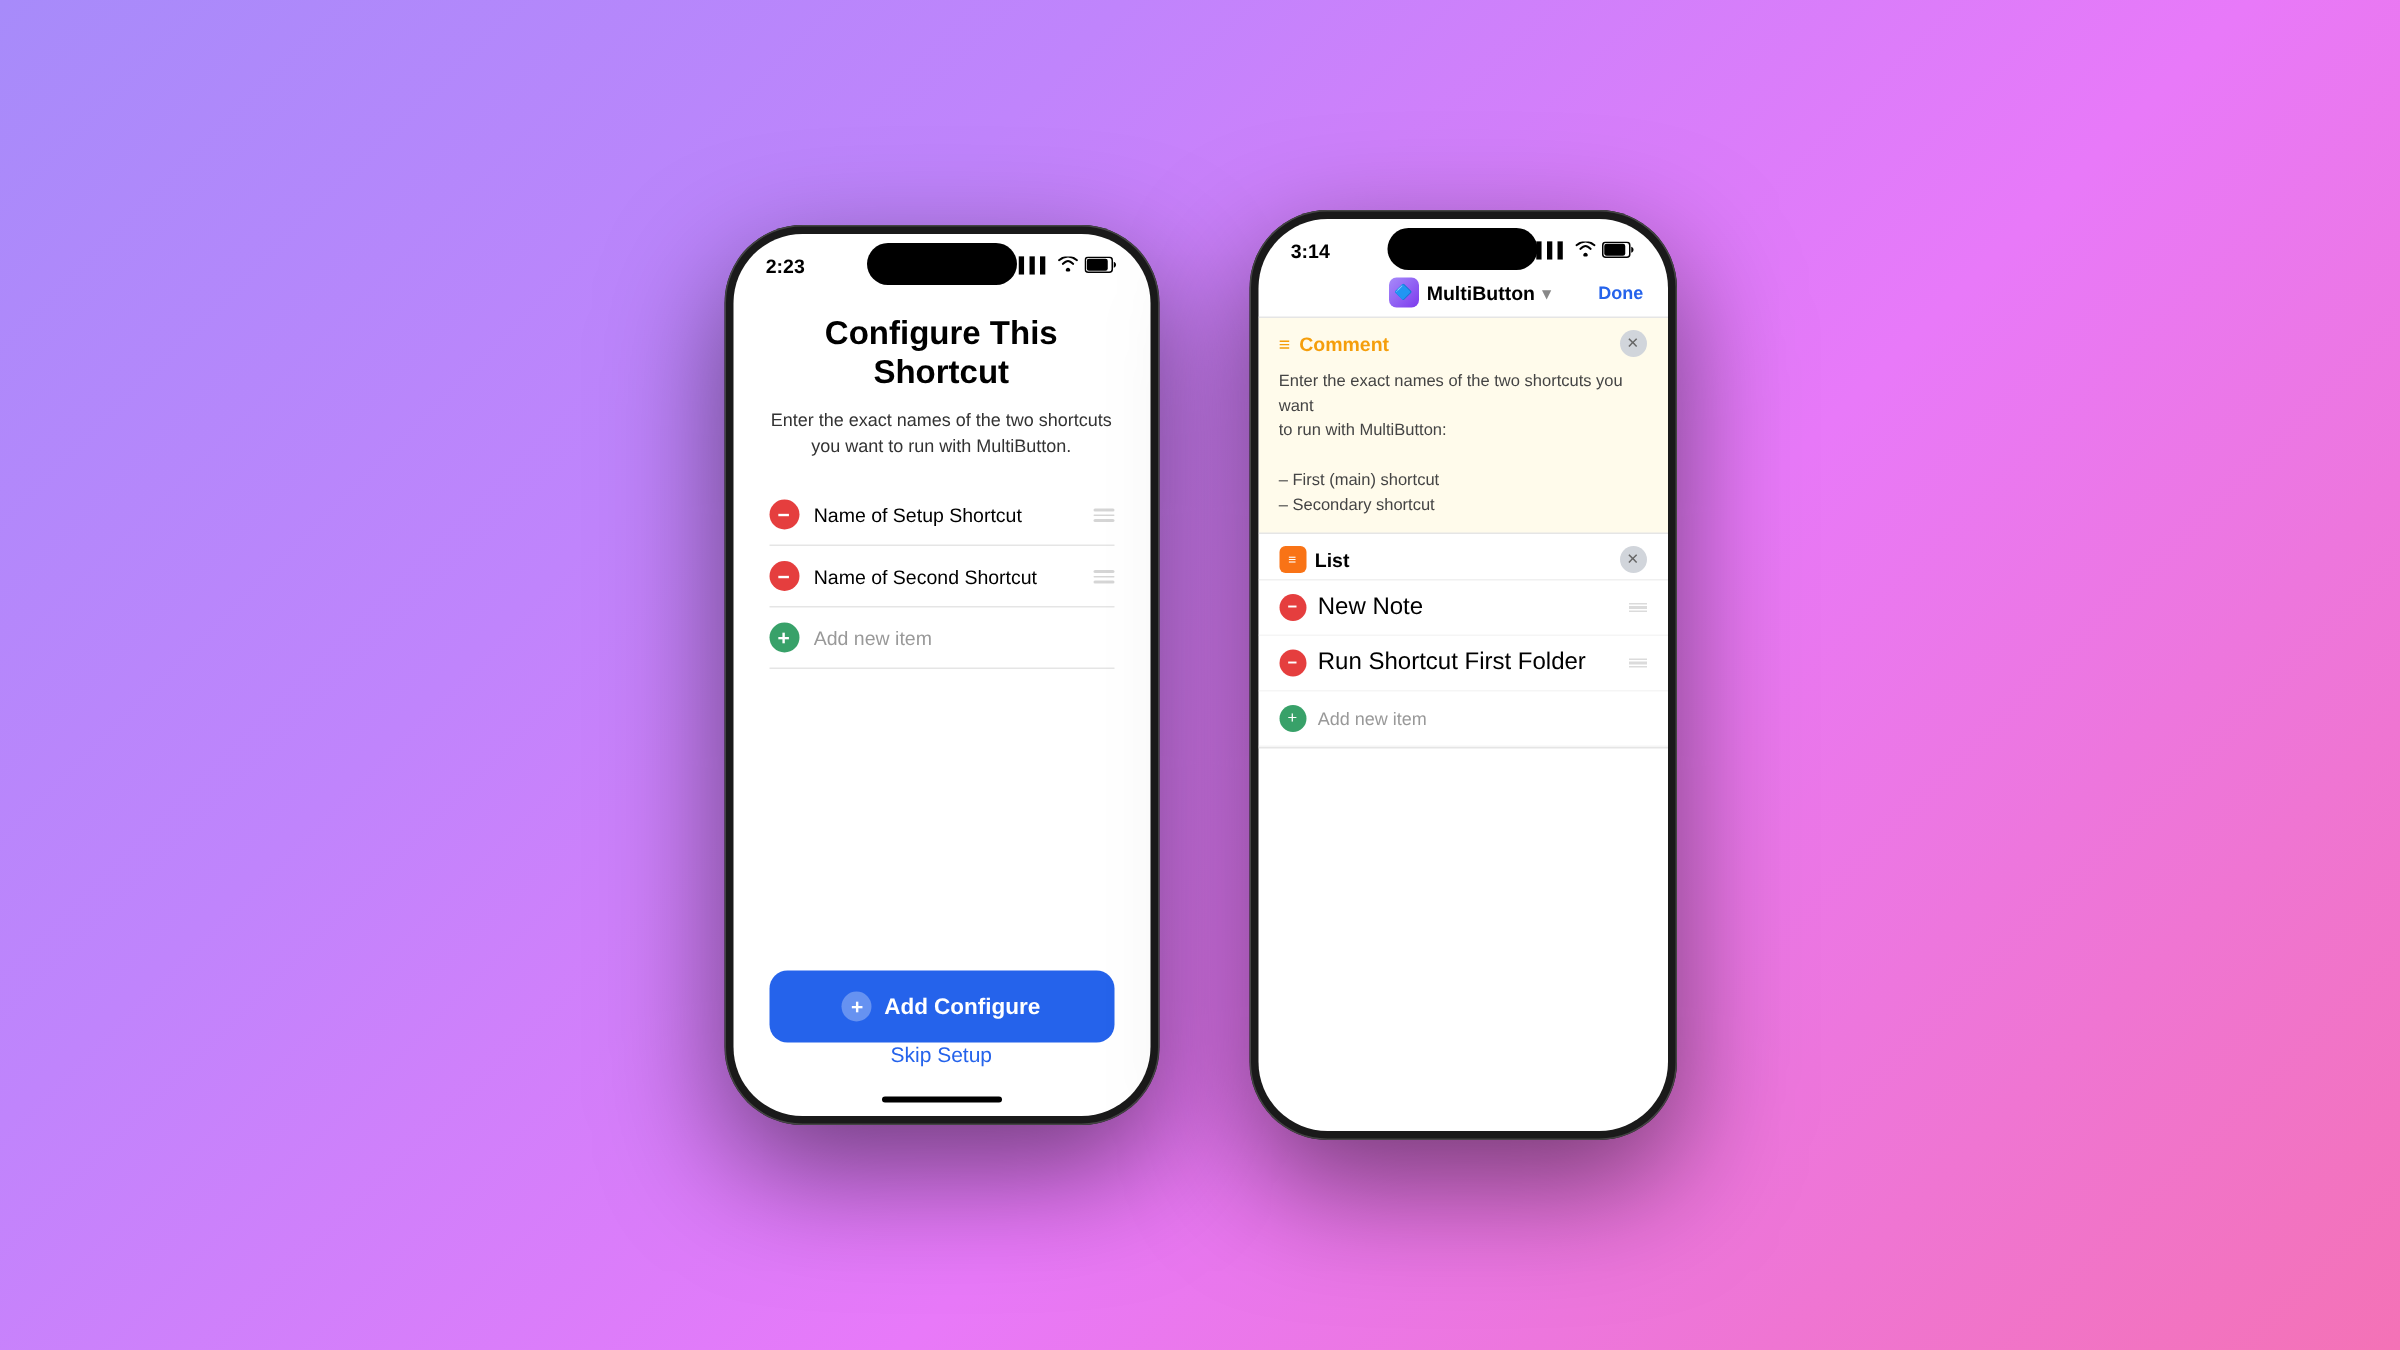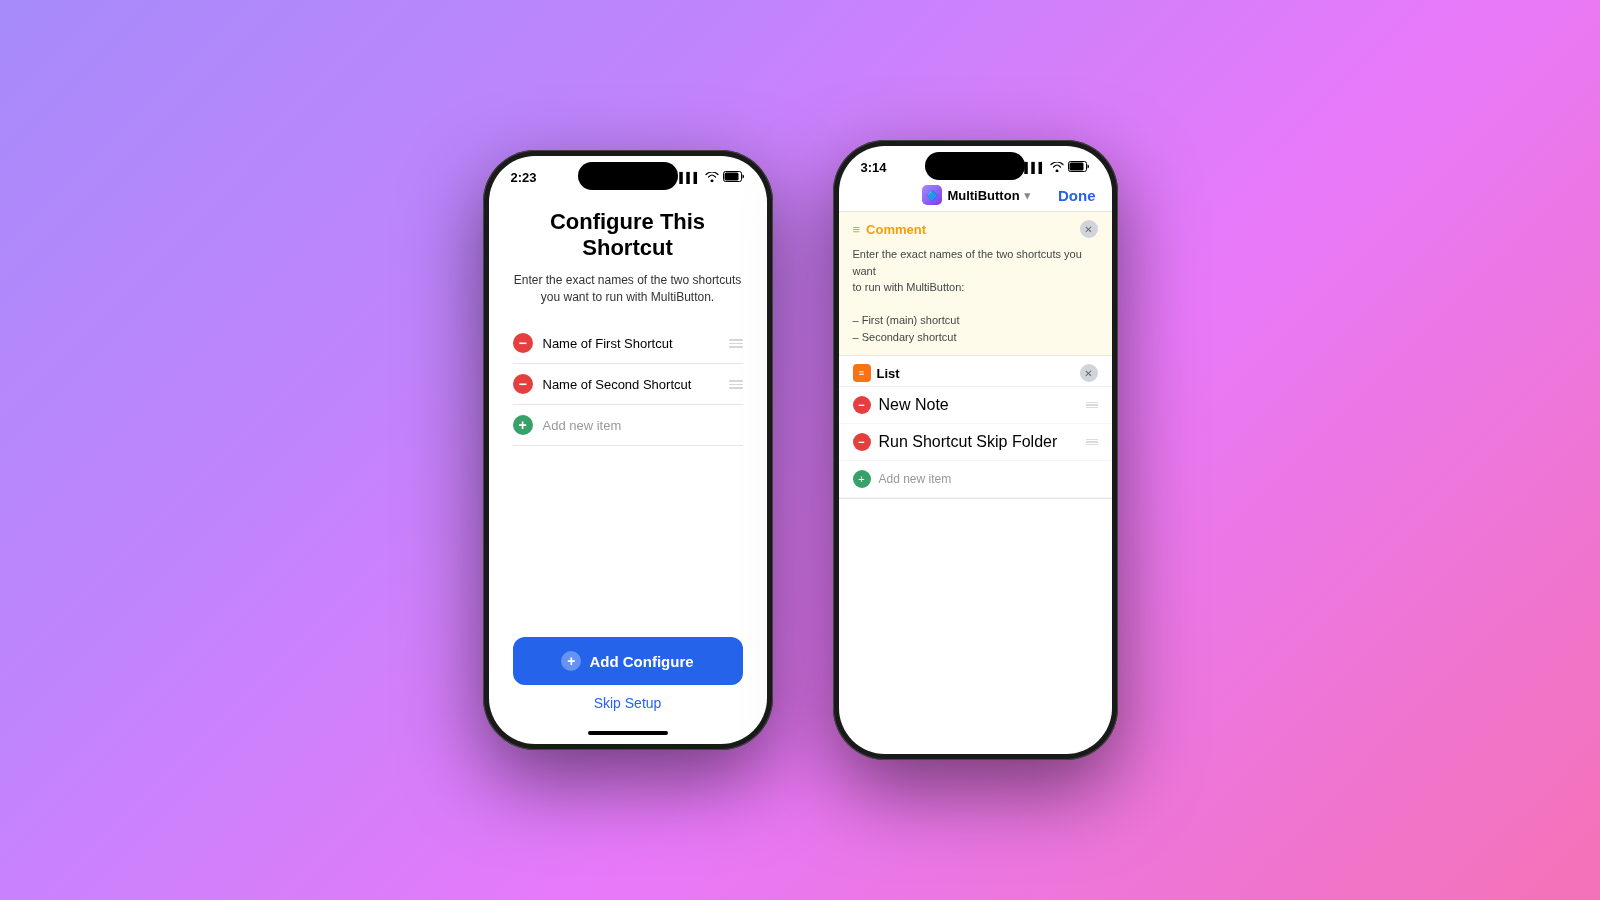--- a/index.html
+++ b/index.html
@@ -186,21 +186,20 @@
       display: flex;
       align-items: center;
       justify-content: center;
       font-size: 14px;
       font-weight: 700;
     }
     .skip-link {
       text-align: center;
       color: #2563eb;
       font-size: 14px;
-      margin-top: 10px;
       cursor: pointer;
     }
 
     
     .right-content {
       height: calc(100% - 50px);
       display: flex;
       flex-direction: column;
       overflow: hidden;
     }
@@ -225,21 +224,21 @@
       width: 20px;
       height: 20px;
       border-radius: 5px;
       background: linear-gradient(135deg, #a78bfa, #7c3aed);
       display: flex;
       align-items: center;
       justify-content: center;
       font-size: 10px;
     }
     .nav-chevron { color: #888; font-size: 11px; }
-    .nav-done { color: #2563eb; font-size: 15px; font-weight: 600; cursor: pointer; }
+    .nav-done { color: #2563eb; font-size: 12px; font-weight: 600; cursor: pointer; }
 
     
     .partial-text {
       padding: 8px 14px;
       font-size: 12px;
       color: #333;
       line-height: 1.4;
       border-bottom: 1px solid #e5e5e5;
     }
 
@@ -406,21 +405,21 @@
 
     <div class="left-content">
       <h1 class="shortcut-title">Configure This Shortcut</h1>
       <p class="shortcut-desc">Enter the exact names of the two shortcuts you want to run with MultiButton.</p>
 
       <div class="list-items">
 
         <div class="list-item-row">
           <div class="list-item-left">
             <div class="red-circle">−</div>
-            <span class="item-label">Name of First Shortcut</span>
+            <span class="item-label">Name of Setup Shortcut</span>
           </div>
           <div class="drag-handle">
             <span></span>
               <span></span>
               <span></span>
           </div>
         </div>
 
         <div class="list-item-row">
           <div class="list-item-left">
@@ -528,21 +527,21 @@
           <div class="drag-sm">
             <span></span>
               <span></span>
               <span></span>
           </div>
         </div>
 
         <div class="list-item-block">
           <div class="list-item-block-left">
             <div class="red-dot">−</div>
-            <span class="item-text-sm">Run Shortcut Skip Folder</span>
+            <span class="item-text-sm">Run Shortcut First Folder</span>
           </div>
           <div class="drag-sm">
             <span></span>
               <span></span>
               <span></span>
           </div>
         </div>
 
         <div class="list-item-block">
           <div class="list-item-block-left">

